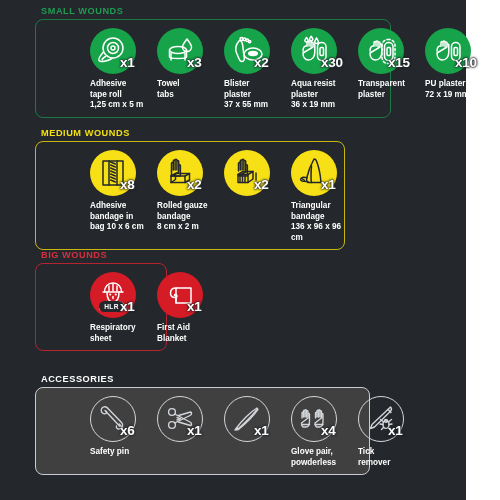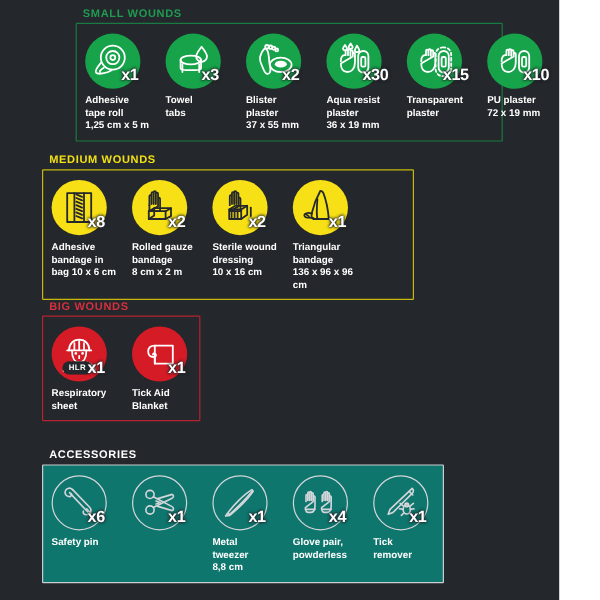--- a/index.html
+++ b/index.html
@@ -31,22 +31,23 @@
   .sec-title {
     font-size: 9.2px;
     font-weight: bold;
     letter-spacing: 0.55px;
     line-height: 11px;
     padding-left: 6px;
     margin-bottom: 2px;
   }
   .sec-box {
     border: 1px solid #555;
-    border-radius: 1px;
+    border-radius: 8px;
     position: relative;
+    padding-left: 47px;
   }
   .items {
     display: flex;
     flex-direction: row;
     padding: 7px 5px 6px 7px;
   }
   .item {
     position: relative;
     width: 67px;
     flex: 0 0 67px;
@@ -83,41 +84,41 @@
     margin-top: 3px;
     font-size: 8.2px;
     line-height: 10.6px;
     color: #ffffff;
     font-weight: bold;
     width: 64px;
     white-space: pre-line;
   }
 
   
-  #sec-small { left: 35px; top: 6px; width: 356px; margin-left: 28px; }
+  #sec-small { left: 35px; top: 6px; width: 356px; }
   #sec-small .sec-title { color: #1f9b52; }
   #sec-small .sec-box { border-color: #1a7a43; }
   .c-green { background: #17a34a; }
 
   
   #sec-medium { left: 35px; top: 128px; width: 310px; }
   #sec-medium .sec-title { color: #f2e015; }
   #sec-medium .sec-box { border-color: #c7b80f; }
   .c-yellow { background: #f7e015; }
 
   
   #sec-big { left: 35px; top: 250px; width: 132px; }
   #sec-big .sec-title { color: #d6303e; }
   #sec-big .sec-box { border-color: #b32330; }
   .c-red { background: #d51b26; }
 
   
   #sec-acc { left: 35px; top: 374px; width: 335px; }
   #sec-acc .sec-title { color: #ffffff; }
-  #sec-acc .sec-box { border-color: #c9ccd0; background: #0f766e; }
+  #sec-acc .sec-box { border-color: #c9ccd0; background: #404040; }
   .c-outline { background: transparent; border: 1.4px solid #d3d6da; }
 
   .stroke-w { fill: none; stroke: #ffffff; stroke-width: 1.5; stroke-linecap: round; stroke-linejoin: round; }
   .stroke-d { fill: none; stroke: #24272b; stroke-width: 1.5; stroke-linecap: round; stroke-linejoin: round; }
   .stroke-l { fill: none; stroke: #d3d6da; stroke-width: 1.35; stroke-linecap: round; stroke-linejoin: round; }
   .fill-w { fill: #ffffff; }
 
   .hlr-badge {
     position: absolute;
     left: 9px; top: 30px;
@@ -299,23 +300,20 @@
                   <path class="stroke-d" d="M8.5 15 L8.5 7.5 C8.5 6.2, 10.3 6.2, 10.3 7.5 L10.3 14 M10.3 14 L10.3 5 C10.3 3.7, 12.1 3.7, 12.1 5 L12.1 14 M12.1 14 L12.1 4.2 C12.1 2.9, 13.9 2.9, 13.9 4.2 L13.9 14 M13.9 14 L13.9 5.5 C13.9 4.2, 15.7 4.2, 15.7 5.5 L15.7 16 M15.7 16 L15.7 9.5 C15.7 8.2, 17.4 8.5, 17.4 9.8 L17.4 18 L17.4 20 L8.5 20 Z"></path>
                   <rect class="stroke-d" x="8" y="18.5" width="10" height="8"></rect>
                   <path class="stroke-d" d="M10 18.5 L10 26.5 M12.5 18.5 L12.5 26.5 M15 18.5 L15 26.5"></path>
                   <path class="stroke-d" d="M18 18.5 L23 15.5 L23 23 L18 26.5"></path>
                   <path class="stroke-d" d="M8 18.5 L13 15.5 L23 15.5"></path>
                   <path class="stroke-d" d="M26 17 L26 24"></path>
                 </svg>
               </div>
               <div class="qty">x2</div>
             </div>
-            <div class="caption">Sterile wound
-dressing
-10 x 16 cm</div>
           </div>
 
           <div class="item">
             <div class="badge-wrap">
               <div class="circle c-yellow">
                 <svg width="34" height="34" viewBox="0 0 34 34">
                   <path class="stroke-d" d="M17 3 C17 3, 12 12, 10 21 C9.3 24, 9.5 26, 11 26.5 L24 26.5 C24 26.5, 23 14, 19.5 5 C19 3.6, 17.8 3, 17 3 Z"></path>
                   <path class="stroke-d" d="M14.5 10 C14 16, 13.5 22, 14.5 26.5"></path>
                   <path class="stroke-d" d="M10 22 C7.5 21, 5 21.5, 4 22.5 C3 23.5, 4 25, 6 25.3 L11 25.5"></path>
                   <path class="stroke-d" d="M5 22.5 L7.5 24.3"></path>
@@ -362,21 +360,21 @@
             <div class="badge-wrap">
               <div class="circle c-red">
                 <svg width="34" height="34" viewBox="0 0 34 34">
                   <path class="stroke-w" d="M13 10 L28 10 L28 25 L13 25 Z"></path>
                   <path class="stroke-w" d="M13 10 C9 10, 7.5 12.5, 7.5 15 C7.5 17.5, 9 19.5, 12 19.5 C14 19.5, 14.5 18, 13.5 17 C12.5 16, 11.5 16.5, 11.5 17.5"></path>
                   <path class="stroke-w" d="M13 19.5 L13 25"></path>
                 </svg>
               </div>
               <div class="qty">x1</div>
             </div>
-            <div class="caption">Tick Aid
+            <div class="caption">First Aid
 Blanket</div>
           </div>
 
         </div>
       </div>
     </div>
 
     <div class="section" id="sec-acc">
       <div class="sec-title">ACCESSORIES</div>
       <div class="sec-box">
@@ -416,23 +414,20 @@
             <div class="badge-wrap">
               <div class="circle c-outline">
                 <svg width="34" height="34" viewBox="0 0 34 34">
                   <path class="stroke-l" d="M27 6 C27 6, 22 9, 16 15 C10 21, 6.5 26, 6.5 26 L9 27 C9 27, 14 23, 19.5 17.5 C25 12, 28 7.5, 28 7.5 Z"></path>
                   <path class="stroke-l" d="M27.5 7 C27.5 7, 23.5 12, 18 17.5 C12.5 23, 8 27, 8 27"></path>
                   <path class="stroke-l" d="M6.5 26 L5 28 L8.5 27.5"></path>
                 </svg>
               </div>
               <div class="qty">x1</div>
             </div>
-            <div class="caption">Metal
-tweezer
-8,8 cm</div>
           </div>
 
           <div class="item">
             <div class="badge-wrap">
               <div class="circle c-outline">
                 <svg width="34" height="34" viewBox="0 0 34 34">
                   <path class="stroke-l" d="M5 16 L5 11 C5 9.8, 6.5 9.8, 6.5 11 L6.5 15 M6.5 15 L6.5 9 C6.5 7.8, 8 7.8, 8 9 L8 15 M8 15 L8 8.5 C8 7.3, 9.5 7.3, 9.5 8.5 L9.5 15 M9.5 15 L9.5 9.5 C9.5 8.3, 11 8.3, 11 9.5 L11 16 M11 16 L11 12 C11 11, 12.5 11.2, 12.5 12.2 L12.5 19 C12.5 23, 11 25, 9 25 L7 25 C5.5 25, 4.5 23.5, 4.5 21 Z"></path>
                   <path class="stroke-l" d="M4.6 22.5 L12.5 22.5"></path>
                   <path class="stroke-l" d="M18.5 16 L18.5 11 C18.5 9.8, 20 9.8, 20 11 L20 15 M20 15 L20 9 C20 7.8, 21.5 7.8, 21.5 9 L21.5 15 M21.5 15 L21.5 8.5 C21.5 7.3, 23 7.3, 23 8.5 L23 15 M23 15 L23 9.5 C23 8.3, 24.5 8.3, 24.5 9.5 L24.5 16 M24.5 16 L24.5 12 C24.5 11, 26 11.2, 26 12.2 L26 19 C26 23, 24.5 25, 22.5 25 L20.5 25 C19 25, 18 23.5, 18 21 Z"></path>
                   <path class="stroke-l" d="M18.1 22.5 L26 22.5"></path>

